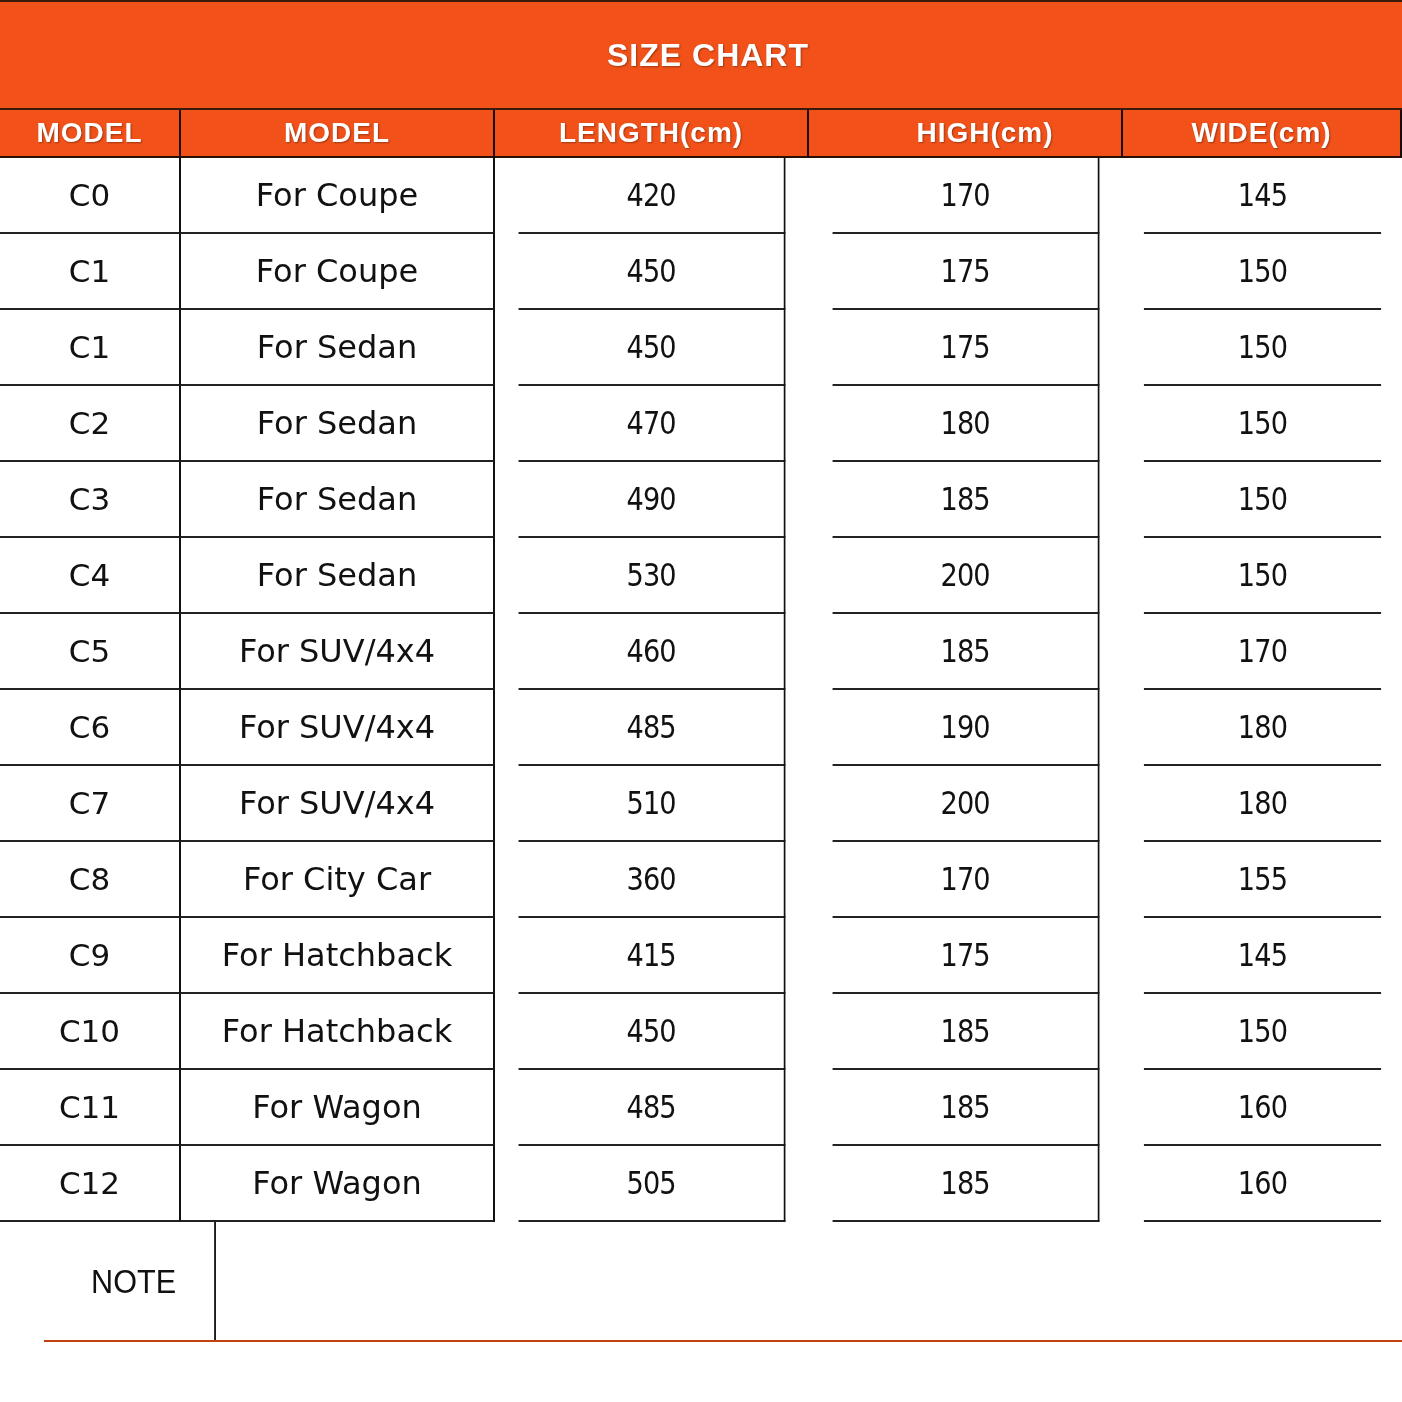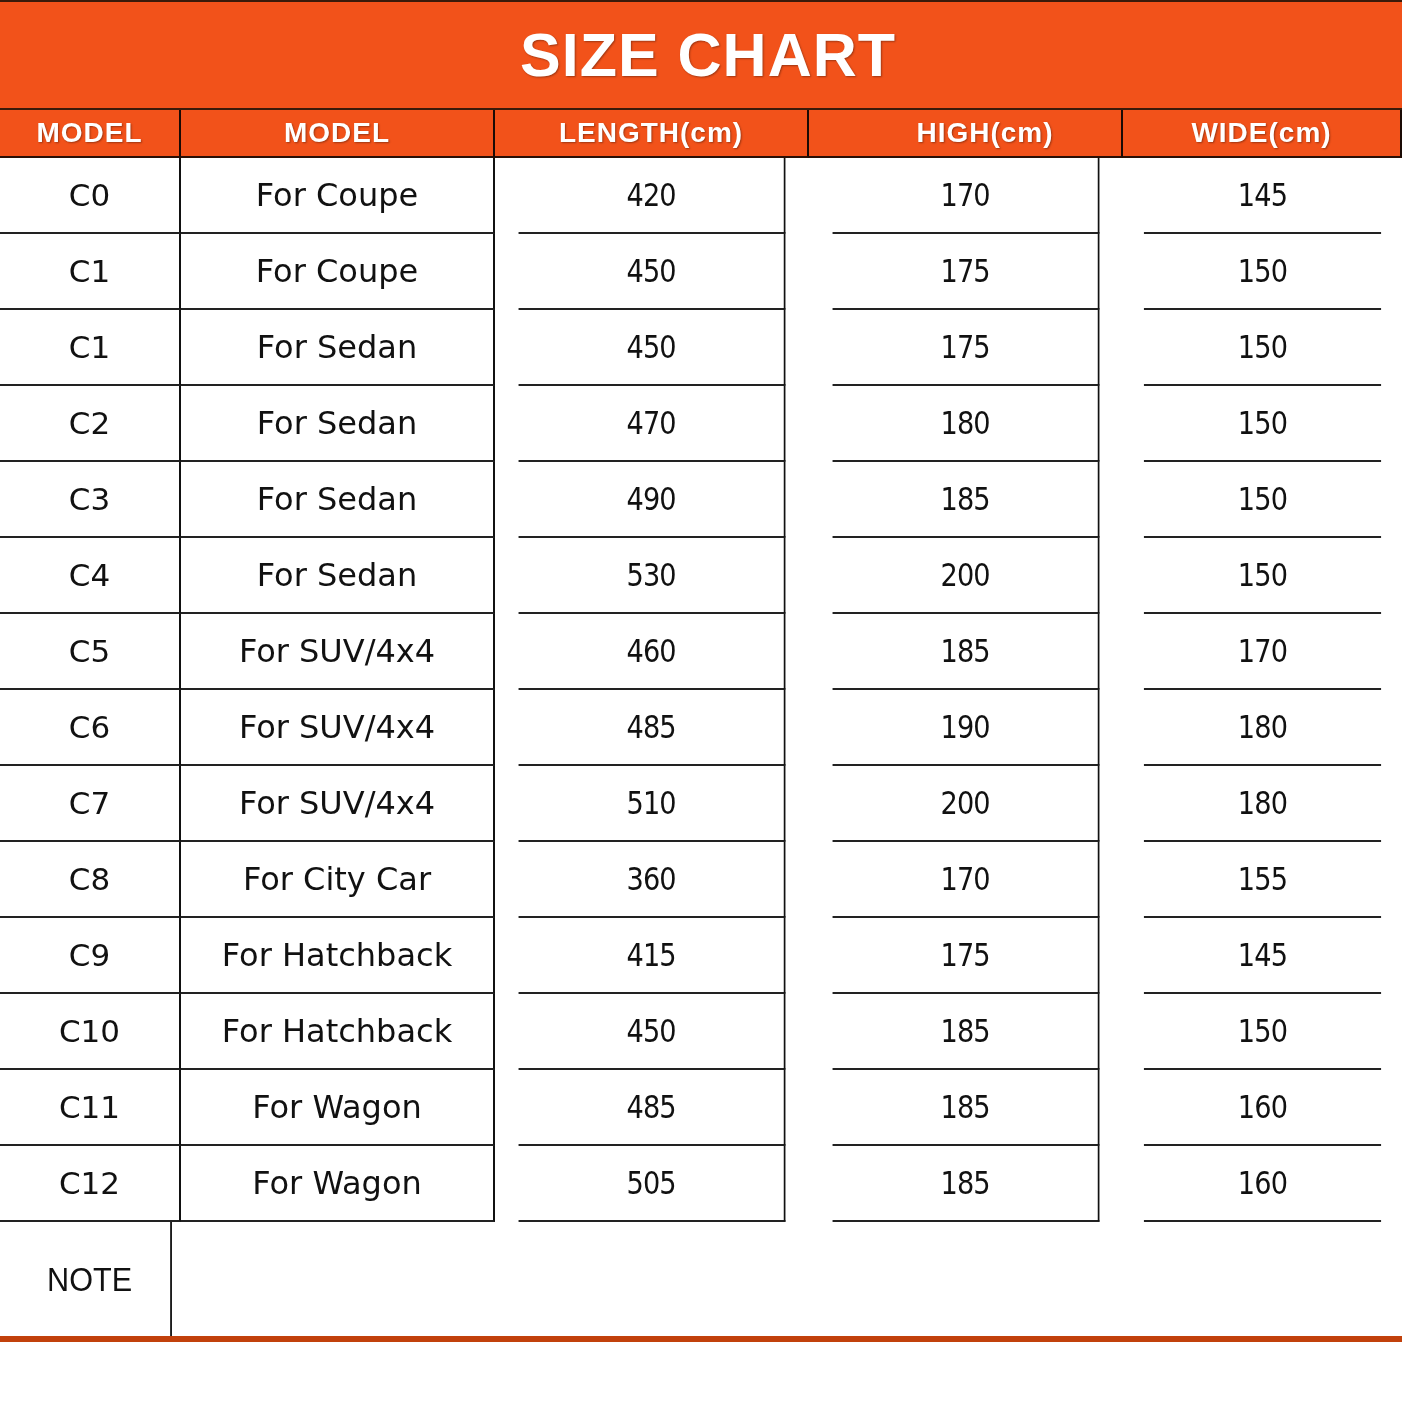--- a/index.html
+++ b/index.html
@@ -3,42 +3,42 @@
 <meta charset="utf-8">
 <style>
   html, body { margin: 0; padding: 0; background: #ffffff; }
   body { width: 1402px; height: 1402px; position: relative; overflow: hidden; font-family: "DejaVu Sans", sans-serif; }
   .sheet { position: absolute; left: 0; top: 0; width: 1402px; }
   .title-bar {
     height: 106px; background: #F2521A; border-top: 2px solid #3a1a0a; border-bottom: 2px solid #3a1a0a;
     display: flex; align-items: center; justify-content: center;
   }
   .title-bar span {
-    color: #ffffff; font-family: "Liberation Sans", sans-serif; font-weight: bold; font-size: 61px;
+    color: #ffffff; font-family: "Liberation Sans", sans-serif; font-weight: bold; font-size: 32px;
     letter-spacing: 1px; text-shadow: 1px 1px 2px rgba(0,0,0,0.35); margin-left: 14px;
   }
   .grid { display: grid; grid-template-columns: 181px 314px 314px 314px 279px; }
   .hdr {
     height: 48px; background: #F2521A; color: #fff; font-family: "Liberation Sans", sans-serif;
     font-weight: bold; font-size: 28px; display: flex; align-items: center; justify-content: center;
     border-right: 2px solid #1a0a05; border-bottom: 2px solid #2a0f05; box-sizing: border-box;
     text-shadow: 1px 1px 2px rgba(0,0,0,0.35); letter-spacing: 1px;
   }
   .hdr:last-child { border-right: none; }
   .hdr.high { padding-left: 40px; }
   .cell {
     height: 76px; display: flex; align-items: center; justify-content: center; box-sizing: border-box;
     border-right: 2px solid #111; border-bottom: 2px solid #222; color: #111;
     font-size: 32px; font-family: "DejaVu Sans", sans-serif;
   }
   .cell.model { font-size: 31px; }
   .cell.num { font-family: "DejaVu Sans", sans-serif; font-size: 32px; letter-spacing: -1px; transform: scaleX(0.85); }
   .cell.num { border-right-color: #111; }
   .cell.last { border-right: none; }
-  .note-row { display: grid; grid-template-columns: 181px 1221px; border-bottom: 6px solid #c2410c; height: 120px; box-sizing: border-box; }
+  .note-row { display: grid; grid-template-columns: 181px 1221px; border-bottom: 2px solid #c2410c; height: 120px; box-sizing: border-box; margin-left: 44px; }
   .note-label {
     display: flex; align-items: center; justify-content: center; border-right: 2px solid #111;
     font-family: "Liberation Sans", sans-serif; font-size: 34px; color: #111; transform: scaleX(0.9);
   }
   .note-lines { display: flex; flex-direction: column; justify-content: center; padding-left: 6px; }
   .note-line {
     font-family: "Liberation Sans", sans-serif; font-size: 36px; color: #111; line-height: 56px;
     transform: scaleX(0.93); transform-origin: left center; white-space: nowrap;
   }
 </style>

